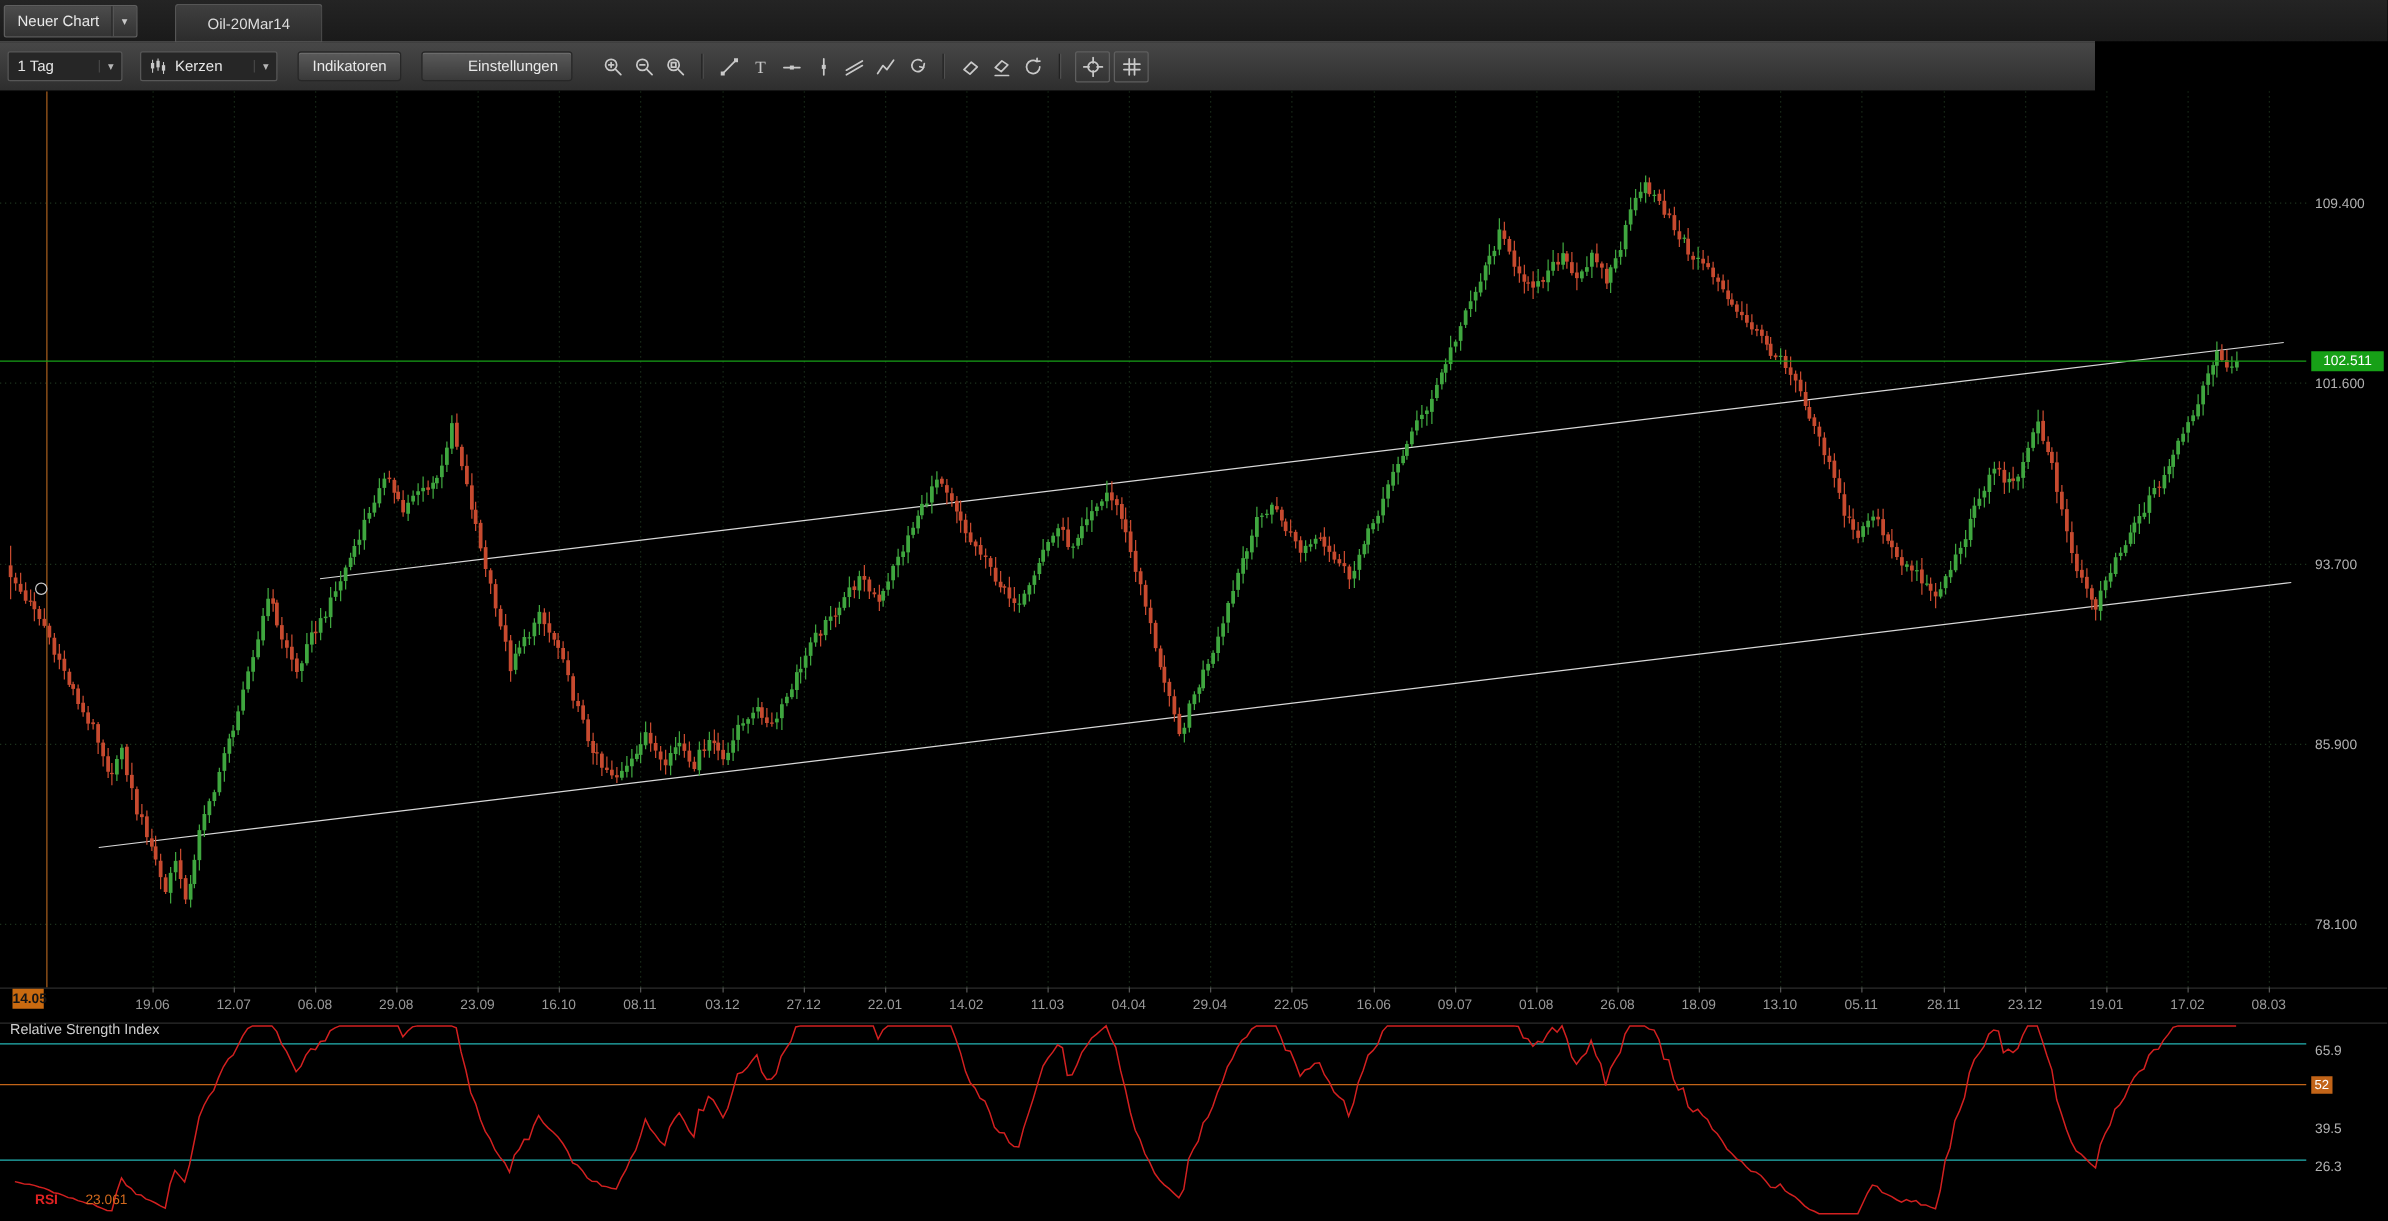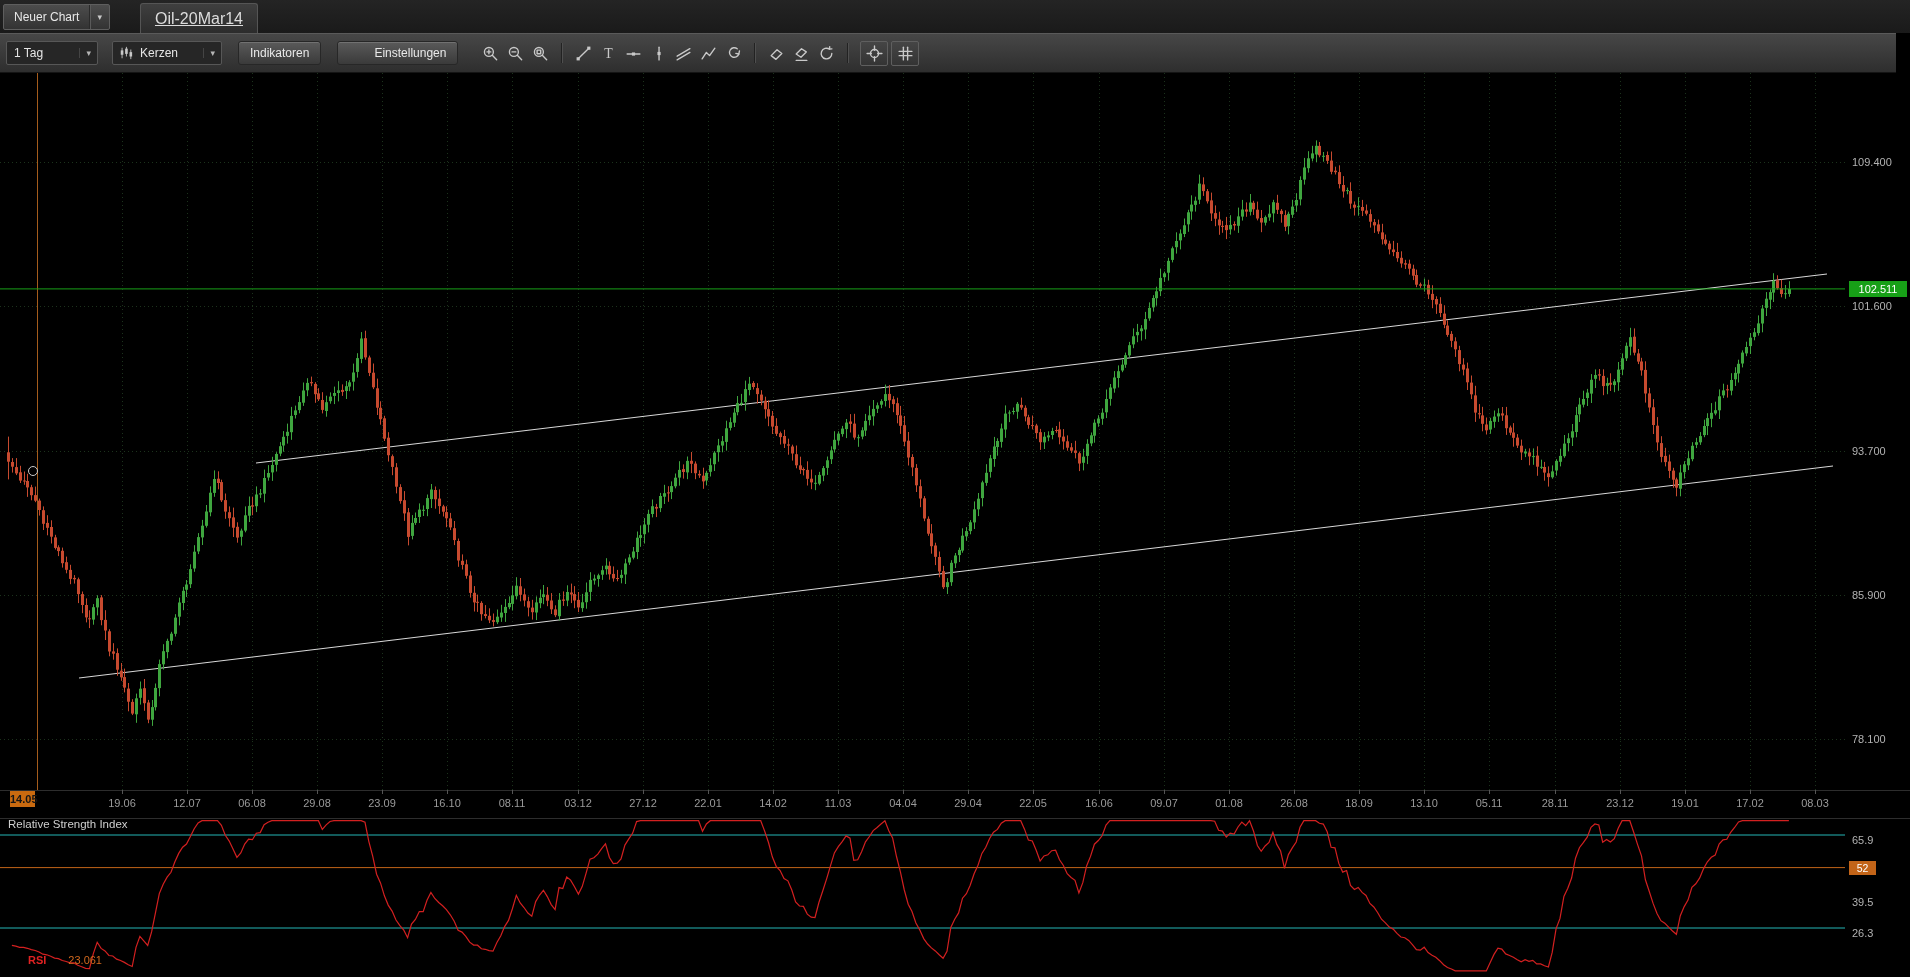--- a/index.html
+++ b/index.html
@@ -4,24 +4,24 @@
 <style>
   html,body{margin:0;padding:0;background:#000;}
   body{width:1910px;height:977px;overflow:hidden;font-family:"Liberation Sans",sans-serif;-webkit-font-smoothing:antialiased;}
   .app{position:relative;width:1910px;height:977px;background:#000;}
 
   
   .tabbar{position:absolute;left:0;top:0;width:1910px;height:33px;background:linear-gradient(#242424,#1a1a1a);display:flex;align-items:flex-end;}
   .newchart{position:absolute;left:3px;top:4px;height:24px;display:flex;align-items:center;background:linear-gradient(#4c4c4c,#333);border:1px solid #5e5e5e;border-radius:2px;color:#e8e8e8;font-size:12px;cursor:pointer;}
   .newchart .nc-label{padding:0 10px;}
   .newchart .nc-caret{border-left:1px solid #2a2a2a;box-shadow:1px 0 0 #5a5a5a inset;padding:0 7px;color:#c9c9c9;font-size:9px;line-height:24px;}
-  .tab{position:absolute;left:140px;top:3px;height:30px;width:116px;background:linear-gradient(#3f3f3f,#2b2b2b);border:1px solid #555;border-bottom:none;border-radius:3px 3px 0 0;color:#ddd;font-size:16px;display:flex;align-items:center;justify-content:center;cursor:pointer;text-decoration:underline;}
+  .tab{position:absolute;left:140px;top:3px;height:30px;width:116px;background:linear-gradient(#3f3f3f,#2b2b2b);border:1px solid #555;border-bottom:none;border-radius:3px 3px 0 0;color:#ddd;font-size:12px;display:flex;align-items:center;justify-content:center;cursor:pointer;}
 
   
-  .toolbar{position:absolute;left:0;top:33px;width:1896px;height:40px;background:linear-gradient(#474747,#2e2e2e);border-top:1px solid #5a5a5a;border-bottom:1px solid #141414;box-sizing:border-box;display:flex;align-items:center;}
+  .toolbar{position:absolute;left:0;top:33px;width:1676px;height:40px;background:linear-gradient(#474747,#2e2e2e);border-top:1px solid #5a5a5a;border-bottom:1px solid #141414;box-sizing:border-box;display:flex;align-items:center;}
   .dd{height:24px;background:#262626;border:1px solid #575757;border-radius:2px;display:flex;align-items:center;color:#e6e6e6;font-size:12px;cursor:pointer;box-sizing:border-box;}
   .dd .dd-label{flex:1;padding:0 7px;white-space:nowrap;}
   .dd .dd-caret{padding:0 6px;color:#b5b5b5;font-size:9px;border-left:1px solid #444;}
   .dd.tf{width:92px;margin-left:6px;}
   .dd.ct{width:110px;margin-left:14px;}
   .dd .mini-icon{display:inline-flex;padding-left:6px;}
   .dd .mini-icon svg{width:14px;height:14px;stroke:#c9c9c9;fill:none;stroke-width:1;}
   .dd .mini-icon svg .f{fill:#c9c9c9;stroke:none;}
   .tbtn{height:24px;margin-left:16px;padding:0 11px;background:linear-gradient(#5a5a5a,#3a3a3a);border:1px solid #272727;box-shadow:0 1px 0 rgba(255,255,255,.15) inset;border-radius:3px;color:#e9e9e9;font-size:12px;font-family:Liberation Sans, sans-serif;cursor:pointer;}
   .tbtn.settings{margin-left:16px;padding-left:36px;}
@@ -44,21 +44,21 @@
   .tt-v{color:#fff;}
   .tt-v.w2{display:inline-block;width:52px;}
   .tt-l.w3{width:36px;}
 
   .price-badge{position:absolute;left:1849px;top:208px;width:58px;height:16px;color:#fff;font-size:11px;line-height:16px;text-align:center;z-index:6;}
   .date-badge{position:absolute;left:10px;top:718px;width:25px;height:16px;color:#151515;font-weight:bold;font-size:11px;line-height:16px;text-align:center;z-index:6;}
   .rsi-title{position:absolute;left:8px;top:745px;color:#cfcfcf;font-size:11.5px;z-index:6;}
   .rsi-legend{position:absolute;left:28px;top:881px;font-size:11px;z-index:6;}
   .rsi-name{color:#e02222;font-weight:bold;}
   .rsi-value{color:#d2691e;margin-left:22px;margin-top:32px;}
-  .rsi-badge{position:absolute;left:1849px;top:788px;width:27px;height:14px;color:#fff;font-size:10.5px;line-height:14px;text-align:center;z-index:6;}
+  .rsi-badge{position:absolute;left:1849px;top:788px;width:17px;height:14px;color:#fff;font-size:10.5px;line-height:14px;text-align:center;z-index:6;}
 </style>
 </head>
 <body>
 
 <div class="app">
 
   <div class="tabbar">
     <div class="newchart">
       <span class="nc-label">Neuer Chart</span>
       <span class="nc-caret">▾</span>

